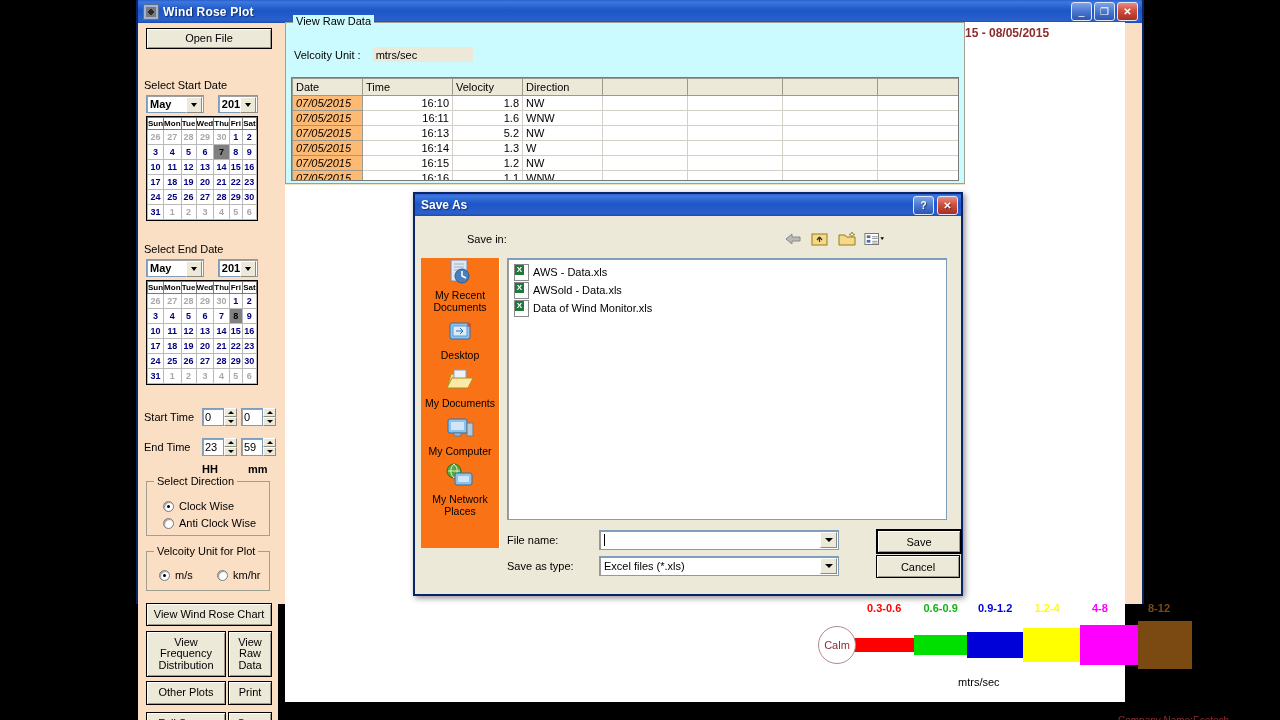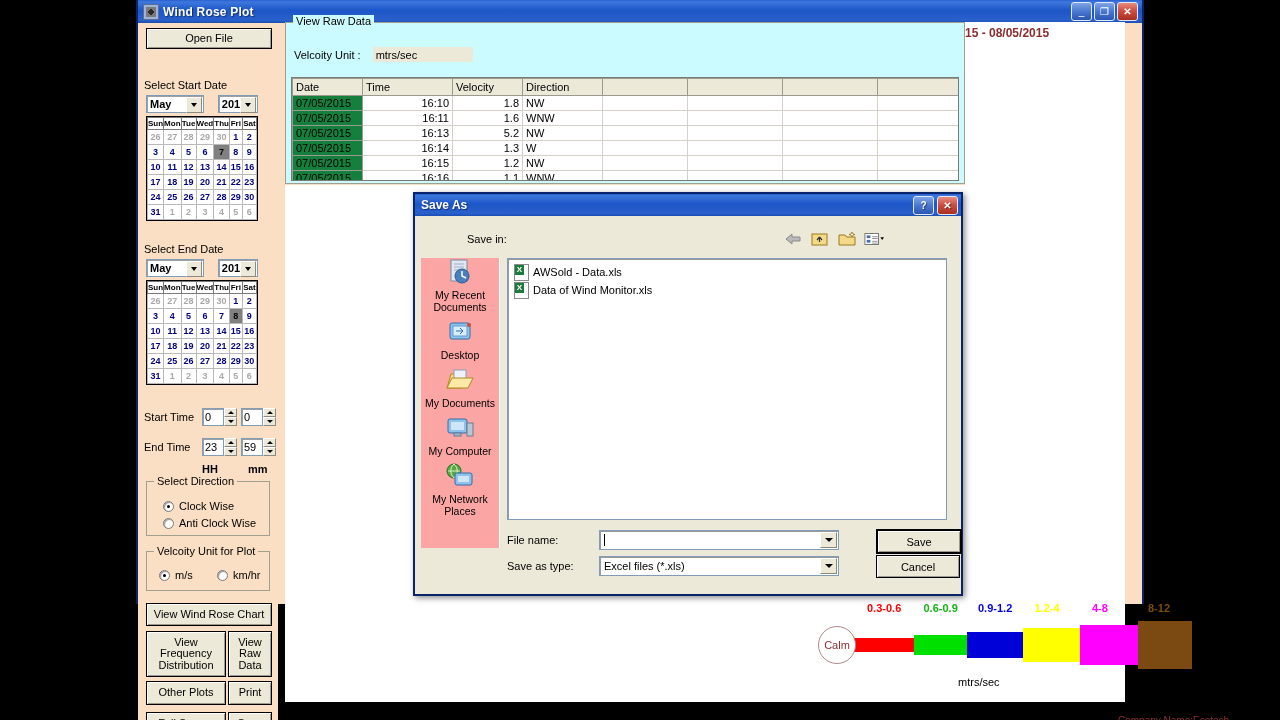--- a/index.html
+++ b/index.html
@@ -80,21 +80,21 @@
   #raw-group{position:absolute;left:147px;top:22px;width:680px;height:162px;background:#ccfbff;border:1px solid #a09f90;box-sizing:border-box;}
   #raw-group .gt2{position:absolute;top:-8px;left:7px;background:#ccfbff;font-size:11px;padding:0 3px;}
   #vel-unit-row{position:absolute;left:8px;top:24px;display:flex;align-items:center;font-size:11px;}
   #vel-unit-box{margin-left:12px;width:100px;height:15px;background:#ece9d8;font-size:11px;padding-left:3px;display:flex;align-items:center;box-sizing:border-box;}
   #grid-wrap{position:absolute;left:5px;top:54px;width:668px;height:104px;background:#fff;border:1px solid #7a7a7a;box-sizing:border-box;overflow:hidden;display:flex;}
   #grid{flex:1;}
   table.dg{border-collapse:collapse;width:100%;table-layout:fixed;}
   table.dg th{background:#ece9d8;border:1px solid #9a9a8e;font-size:11px;font-weight:normal;text-align:left;padding:1px 0 1px 3px;height:14px;color:#000;}
   table.dg td{border:1px solid #d4d0c8;font-size:11px;height:14px;padding:0 3px;color:#000;background:#fff;}
   table.dg td.num{text-align:right;}
-  table.dg td.hdrcol{background:#15803d;border:1px solid #9a9a8e;}
+  table.dg td.hdrcol{background:#fdba74;border:1px solid #9a9a8e;font-style:italic;}
 
   
   #plot-area{position:absolute;left:827px;top:22px;width:160px;height:680px;background:#fff;overflow:hidden;}
   #plot-big{position:absolute;left:147px;top:185px;width:840px;height:517px;background:#fff;}
   #period-clip{position:absolute;left:0;top:4px;font-size:12px;color:#8b2d2d;font-weight:bold;white-space:nowrap;}
   #rose-svg{position:absolute;left:-530px;top:60px;}
   #legend{position:absolute;left:533px;top:417px;width:350px;height:100px;}
   #legend .ranges{position:relative;height:16px;}
   #legend .ranges span{position:absolute;font-size:11px;font-weight:bold;white-space:nowrap;}
   #legend .bars{position:relative;height:46px;margin-top:2px;}
@@ -113,21 +113,21 @@
   #savein-row{position:absolute;left:0;top:12px;width:100%;height:22px;display:flex;align-items:center;}
   #savein-lbl{position:absolute;left:52px;font-size:11px;}
   #savein-combo{position:absolute;left:103px;width:250px;height:20px;background:#fff;border:1px solid #7f9db9;box-shadow:inset 1px 1px 0 #9a9a9a;display:flex;align-items:center;font-size:11px;box-sizing:border-box;}
   .folder-ic{width:15px;height:12px;margin:0 4px 0 3px;position:relative;flex:none;}
   .folder-ic:before{content:"";position:absolute;left:0;top:2px;width:15px;height:10px;background:#f5d98a;border:1px solid #b08b1f;border-radius:0 2px 2px 2px;box-sizing:border-box;}
   .folder-ic:after{content:"";position:absolute;left:0;top:0px;width:7px;height:3px;background:#f5d98a;border:1px solid #b08b1f;border-bottom:none;border-radius:2px 2px 0 0;box-sizing:border-box;}
   #savein-combo .cb-arrow{position:absolute;right:1px;top:1px;width:17px;height:16px;background:#ece9d8;border:1px solid #fff;border-right-color:#8a8a80;border-bottom-color:#8a8a80;display:flex;align-items:center;justify-content:center;box-sizing:border-box;}
   #savein-combo .cb-arrow:after{content:"";border-left:4px solid transparent;border-right:4px solid transparent;border-top:4px solid #000;}
   #tool-icons{position:absolute;left:368px;top:0;display:flex;align-items:center;gap:7px;height:22px;}
   .tico{width:20px;height:18px;display:flex;align-items:center;justify-content:center;position:relative;}
-  #places{position:absolute;left:6px;top:42px;width:78px;height:290px;background:#fca5a5;border-right:1px solid #fff;}
+  #places{position:absolute;left:6px;top:42px;width:78px;height:290px;background:#f97316;border-right:1px solid #fff;}
   .place{width:100%;text-align:center;font-size:10.5px;color:#000;margin-bottom:5px;line-height:12px;}
   .place .pic{width:34px;height:30px;margin:0 auto 1px;position:relative;}
   #filelist{position:absolute;left:92px;top:42px;width:440px;height:262px;background:#fff;border:1px solid #7f9db9;box-shadow:inset 1px 1px 0 #9a9a9a;box-sizing:border-box;padding:5px 0 0 6px;}
   .fitem{display:flex;align-items:center;font-size:11px;margin-bottom:2px;height:16px;}
   .xls-ic{width:13px;height:15px;margin-right:4px;position:relative;flex:none;background:#fff;border:1px solid #8a8a8a;}
   .xls-ic:after{content:"X";position:absolute;left:0;top:0;width:9px;height:10px;background:#1d7a3c;color:#fff;font-size:8px;font-weight:bold;display:flex;align-items:center;justify-content:center;}
   #fn-row{position:absolute;left:92px;top:314px;width:440px;height:20px;display:flex;align-items:center;}
   #st-row{position:absolute;left:92px;top:340px;width:440px;height:20px;display:flex;align-items:center;}
   .flabel{width:92px;font-size:11px;}
   .finput{width:240px;height:20px;background:#fff;border:1px solid #7f9db9;box-shadow:inset 1px 1px 0 #9a9a9a;font-size:11px;display:flex;align-items:center;padding-left:4px;position:relative;box-sizing:border-box;}
@@ -663,20 +663,24 @@
                 </svg>
             </div>
             <span style="white-space:pre-line">My Network
 Places</span>
           </div>
         </div>
 
         <div id="filelist">
             <div class="fitem">
               <span class="xls-ic"></span>
+              <span>AWS - Data.xls</span>
+            </div>
+            <div class="fitem">
+              <span class="xls-ic"></span>
               <span>AWSold - Data.xls</span>
             </div>
             <div class="fitem">
               <span class="xls-ic"></span>
               <span>Data of Wind Monitor.xls</span>
             </div>
           </div>
 
         <div id="fn-row">
           <span class="flabel">File name:</span>

